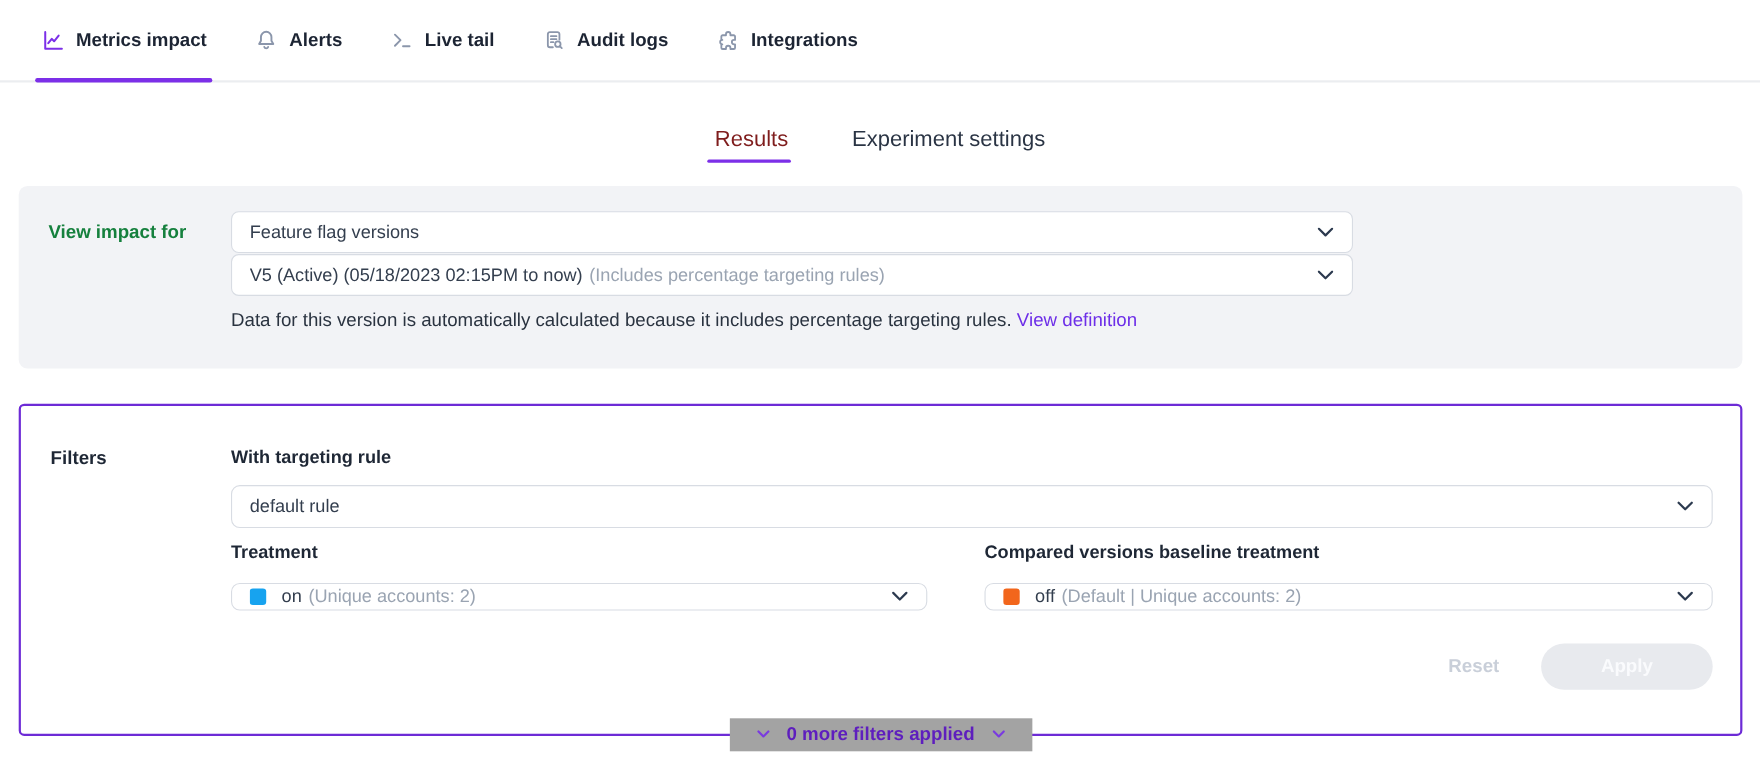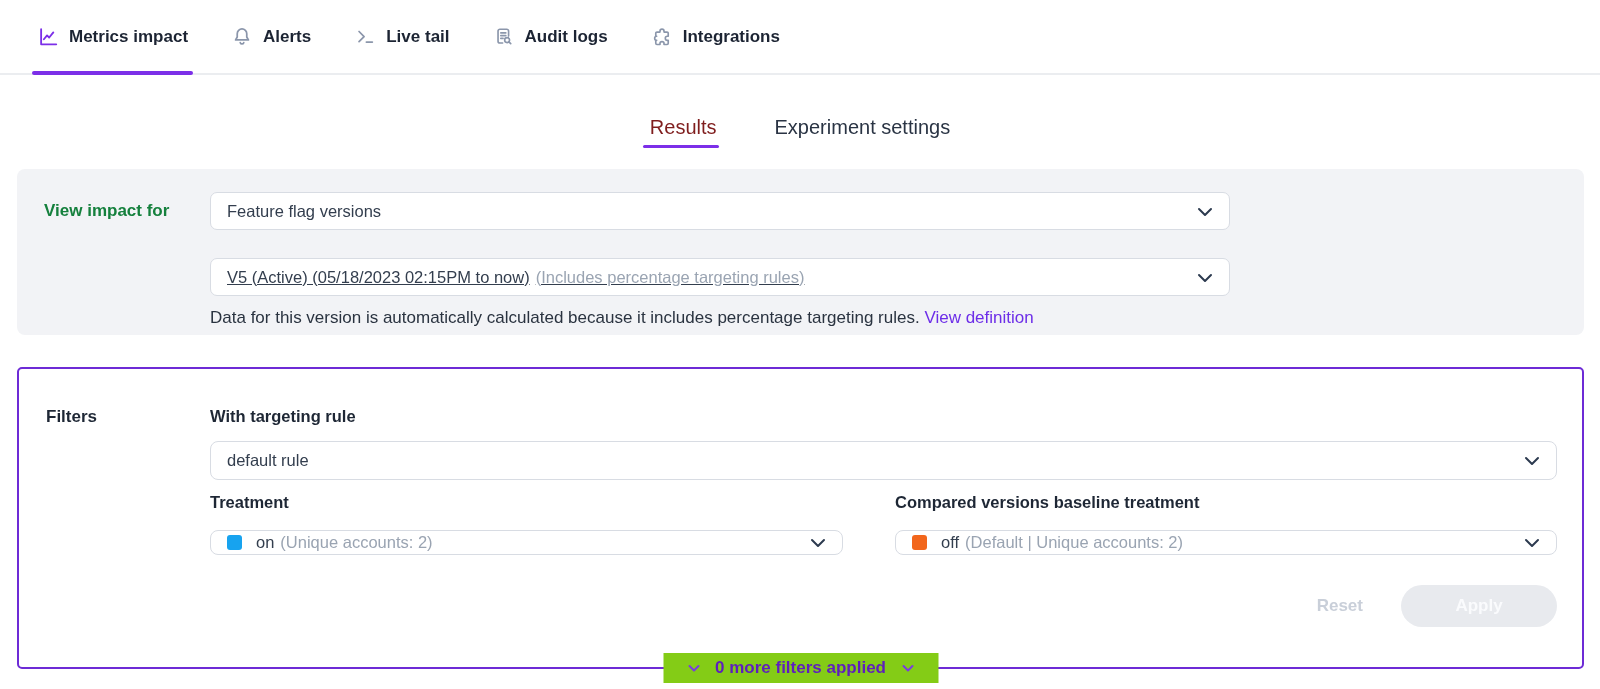--- a/index.html
+++ b/index.html
@@ -26,21 +26,21 @@
   .impact-panel { margin:21px 16px 0 17px; height:166px; background:#F2F3F6;
                   border-radius:8px; padding:23px 28px 0 27px; display:flex; }
   .impact-label { width:166px; font-size:17px; font-weight:700; color:#15803d; line-height:38px; }
   .impact-content { display:flex; flex-direction:column; }
   .dd { background:#fff; border:1px solid #D8DCE3; border-radius:7px;
         display:flex; align-items:center; padding:0 16px; font-size:16.5px;
         color:#333E4E; cursor:pointer; }
   .dd .dd-text { flex:1; display:flex; align-items:center; gap:6px; white-space:nowrap; overflow:hidden; }
   .dd .muted { color:#9AA4B2; }
   .impact-content .dd { width:1020px; height:38px; }
-  .impact-content .dd + .dd { margin-top:28px;text-decoration:underline; }
+  .impact-content .dd + .dd { margin-top:1px; }
   .helper { margin-top:11px; font-size:17px; color:#2A3340; line-height:22px; }
   .helper a { color:#6D2EE8; text-decoration:none; cursor:pointer; }
 
   
   .filters-panel { margin:32px 16px 0 17px; height:302px; border:2px solid #6D2BD6;
                    border-radius:5px; background:#fff; position:relative;
                    padding:38px 25px 0 27px; display:flex; }
   .filters-label { width:164px; font-size:17px; font-weight:700; color:#1E2735; }
   .filters-content { flex:1; display:flex; flex-direction:column; }
   .field-label { font-size:16.5px; font-weight:700; color:#1E2735; margin-bottom:15px; }
@@ -54,21 +54,21 @@
   .chev { flex:0 0 auto; margin-left:12px; }
 
   .btn-row { display:flex; justify-content:flex-end; align-items:center; gap:38px; margin-top:30px; }
   .reset-btn { font-size:17px; font-weight:700; color:#C9CFD9; background:none; border:none; cursor:pointer;
                font-family:"Liberation Sans", sans-serif; }
   .apply-btn { width:156px; height:42px; border:none; border-radius:21px; background:#E8EAEE;
                color:#FAFBFD; font-size:17px; font-weight:700; cursor:pointer;
                font-family:"Liberation Sans", sans-serif; }
 
   .more-filters { position:absolute; left:50%; bottom:-16px; transform:translateX(-50%);
-                  background:#84cc16; height:30px; padding:0 24px; display:flex; align-items:center;
+                  background:#a3a3a3; height:30px; padding:0 24px; display:flex; align-items:center;
                   gap:15px; cursor:pointer; white-space:nowrap; }
   .more-filters .mf-text { font-size:17px; font-weight:700; color:#5E1EBE; }
 </style>
 </head>
 <body>
 
 <div class="topnav">
 
 
   <div class="nav-tab active">

